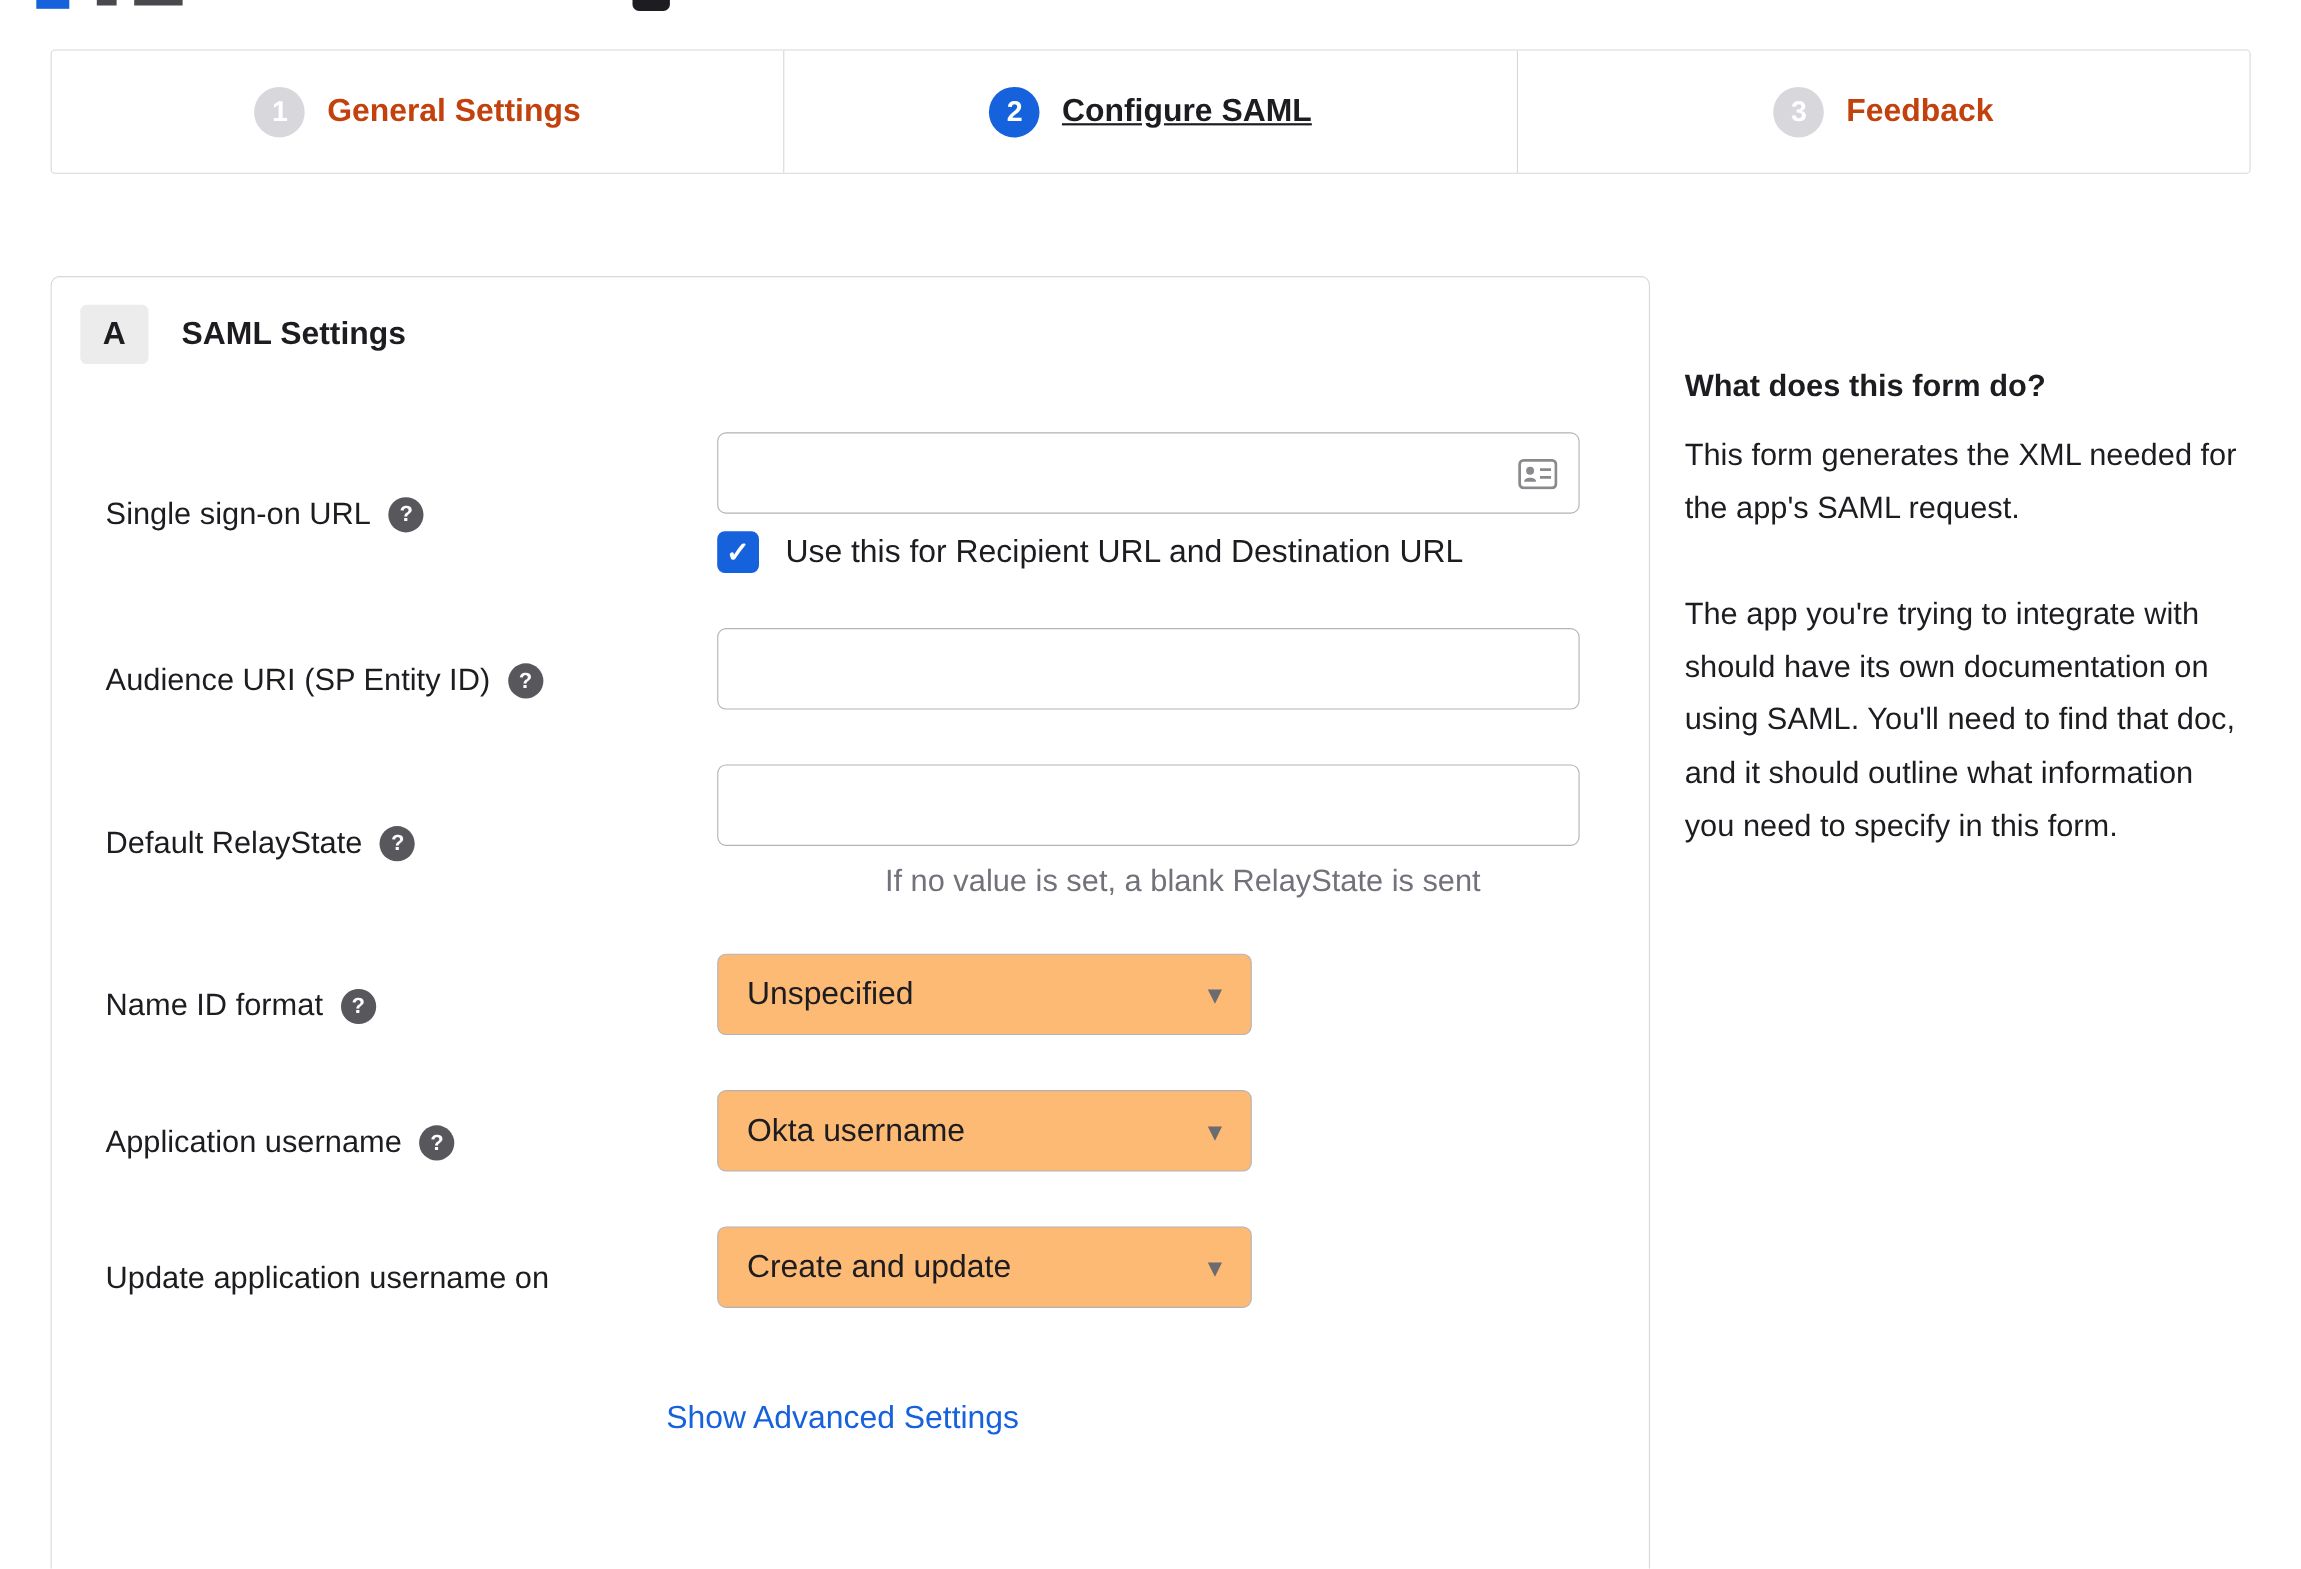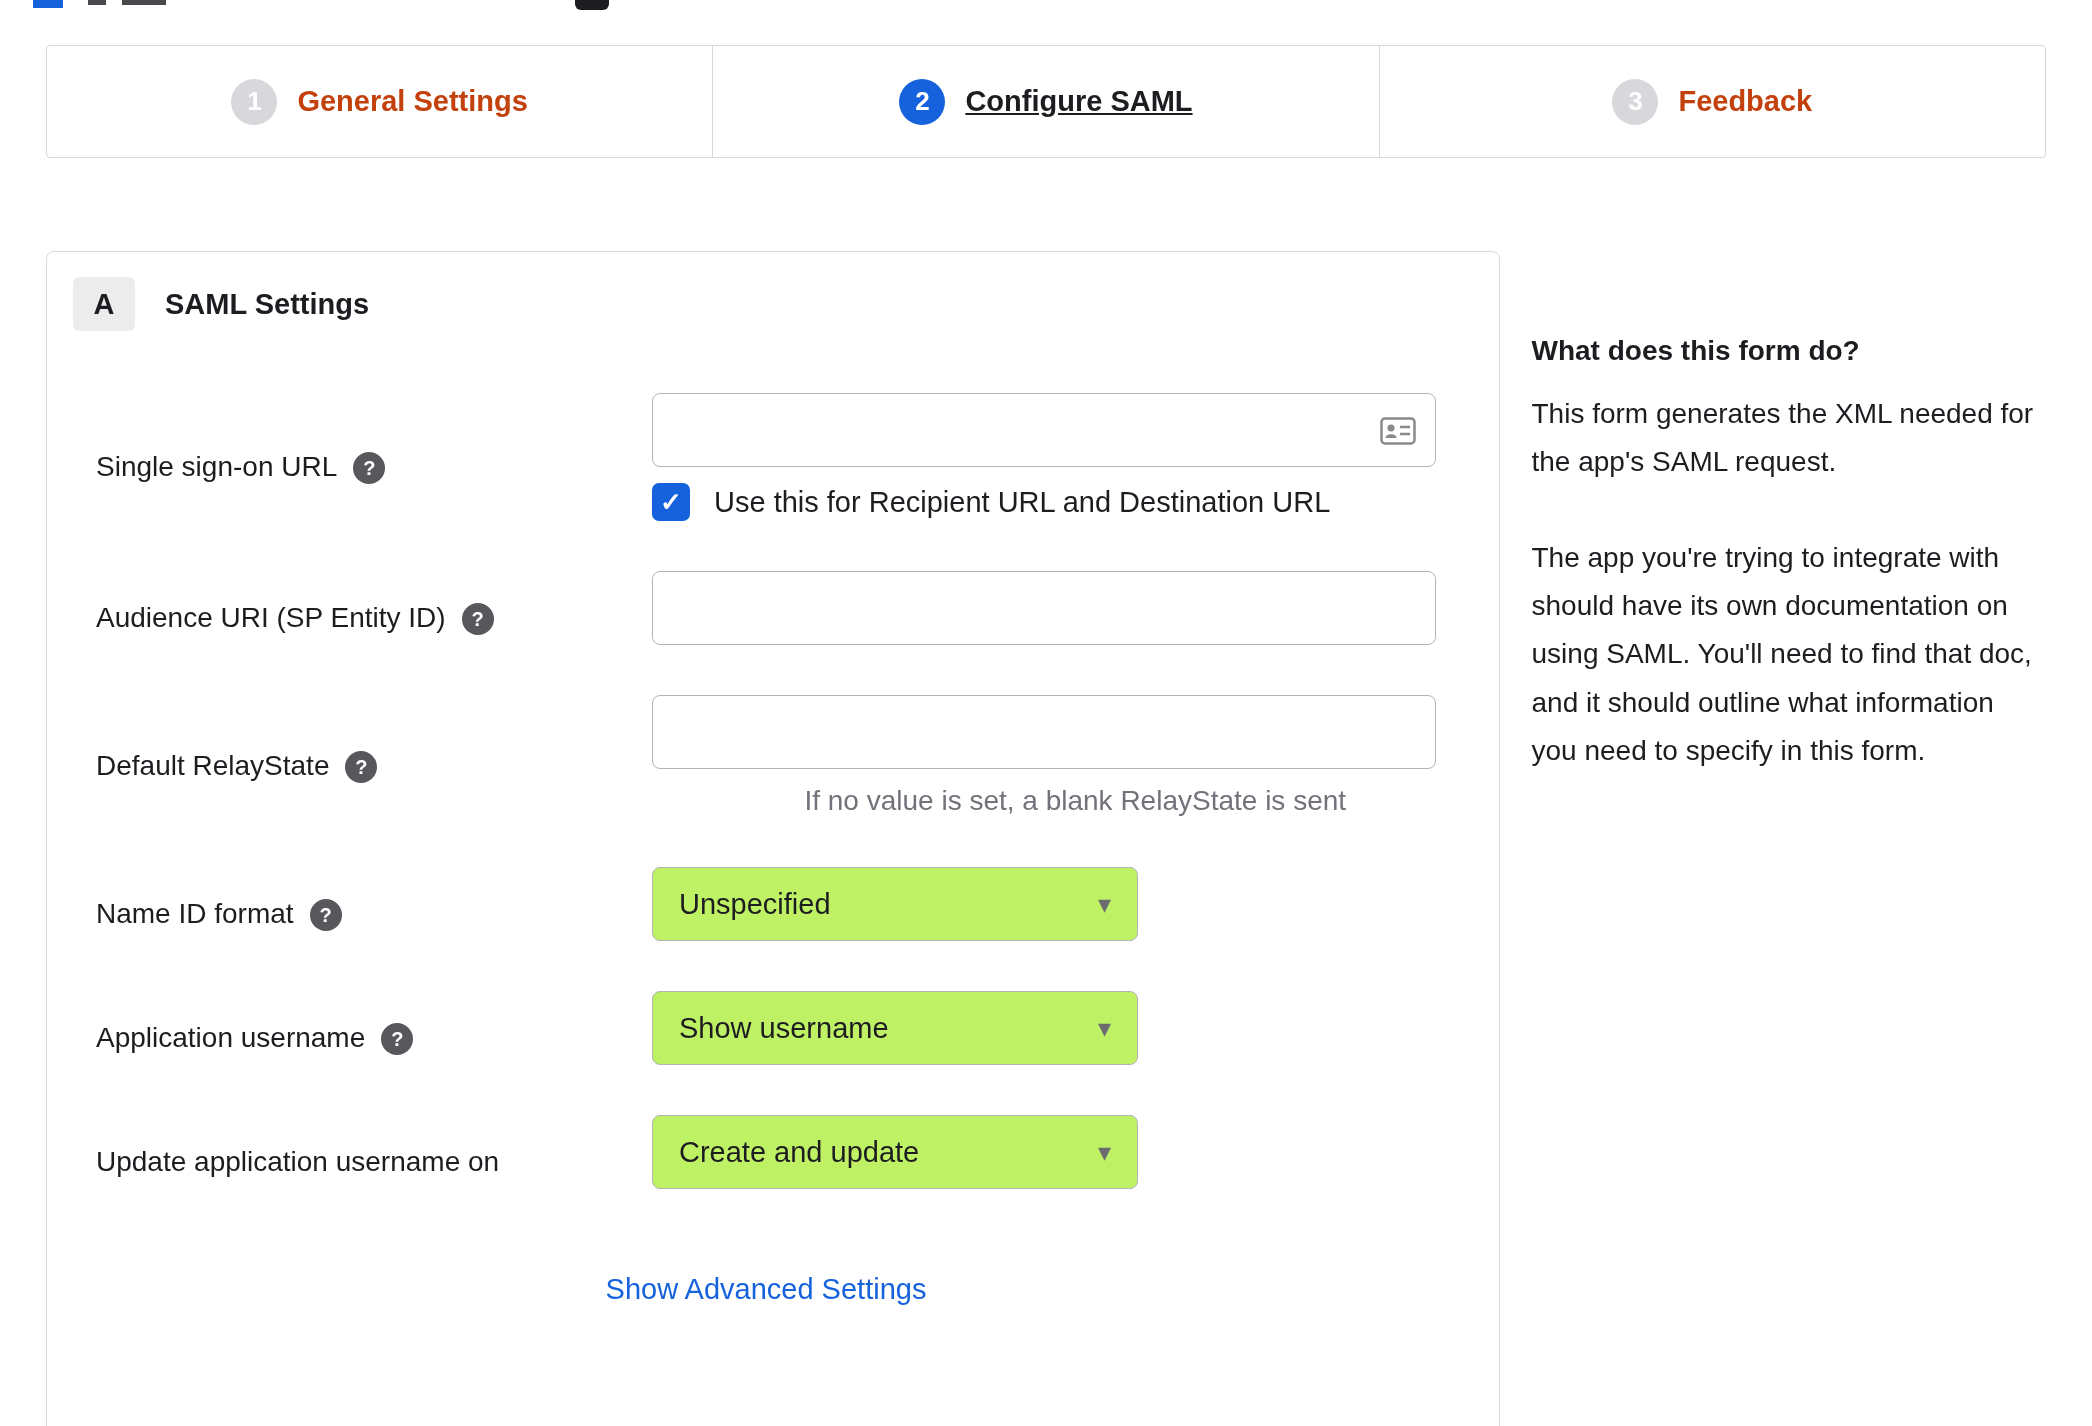--- a/index.html
+++ b/index.html
@@ -94,21 +94,21 @@
     display: flex; align-items: center; justify-content: center;
     cursor: pointer; flex: none;
   }
   .checkbox-label { font-size: 29px; }
 
   .hint { font-size: 28px; color: #72727a; margin-top: 16px; text-align: center; }
 
   .select {
     width: 486px; height: 74px;
     border: 1px solid #b3b3b7; border-radius: 8px;
-    background: #bef264; cursor: pointer;
+    background: #fdba74; cursor: pointer;
     display: flex; align-items: center; justify-content: space-between;
     padding: 0 26px; font-size: 29px;
   }
   .caret { color: #6b6b70; font-size: 26px; line-height: 1; }
 
   .link-row { margin: 84px 16px 0 49px; width: 1340px; text-align: center; }
   .adv-link { color: #1662dd; font-size: 29px; text-decoration: none; cursor: pointer; }
 
   
   .sidebar { width: 515px; padding-top: 78px; }
@@ -211,21 +211,21 @@
       </div>
     </div>
 
     <div class="form-row">
       <div class="label-cell">
         <span>Application username</span>
         <span class="help">?</span>
       </div>
       <div class="control-cell">
         <div class="select">
-          <span>Show username</span>
+          <span>Okta username</span>
           <span class="caret">▾</span>
         </div>
       </div>
     </div>
 
     <div class="form-row">
       <div class="label-cell">
         <span>Update application username on</span>
       </div>
       <div class="control-cell">

